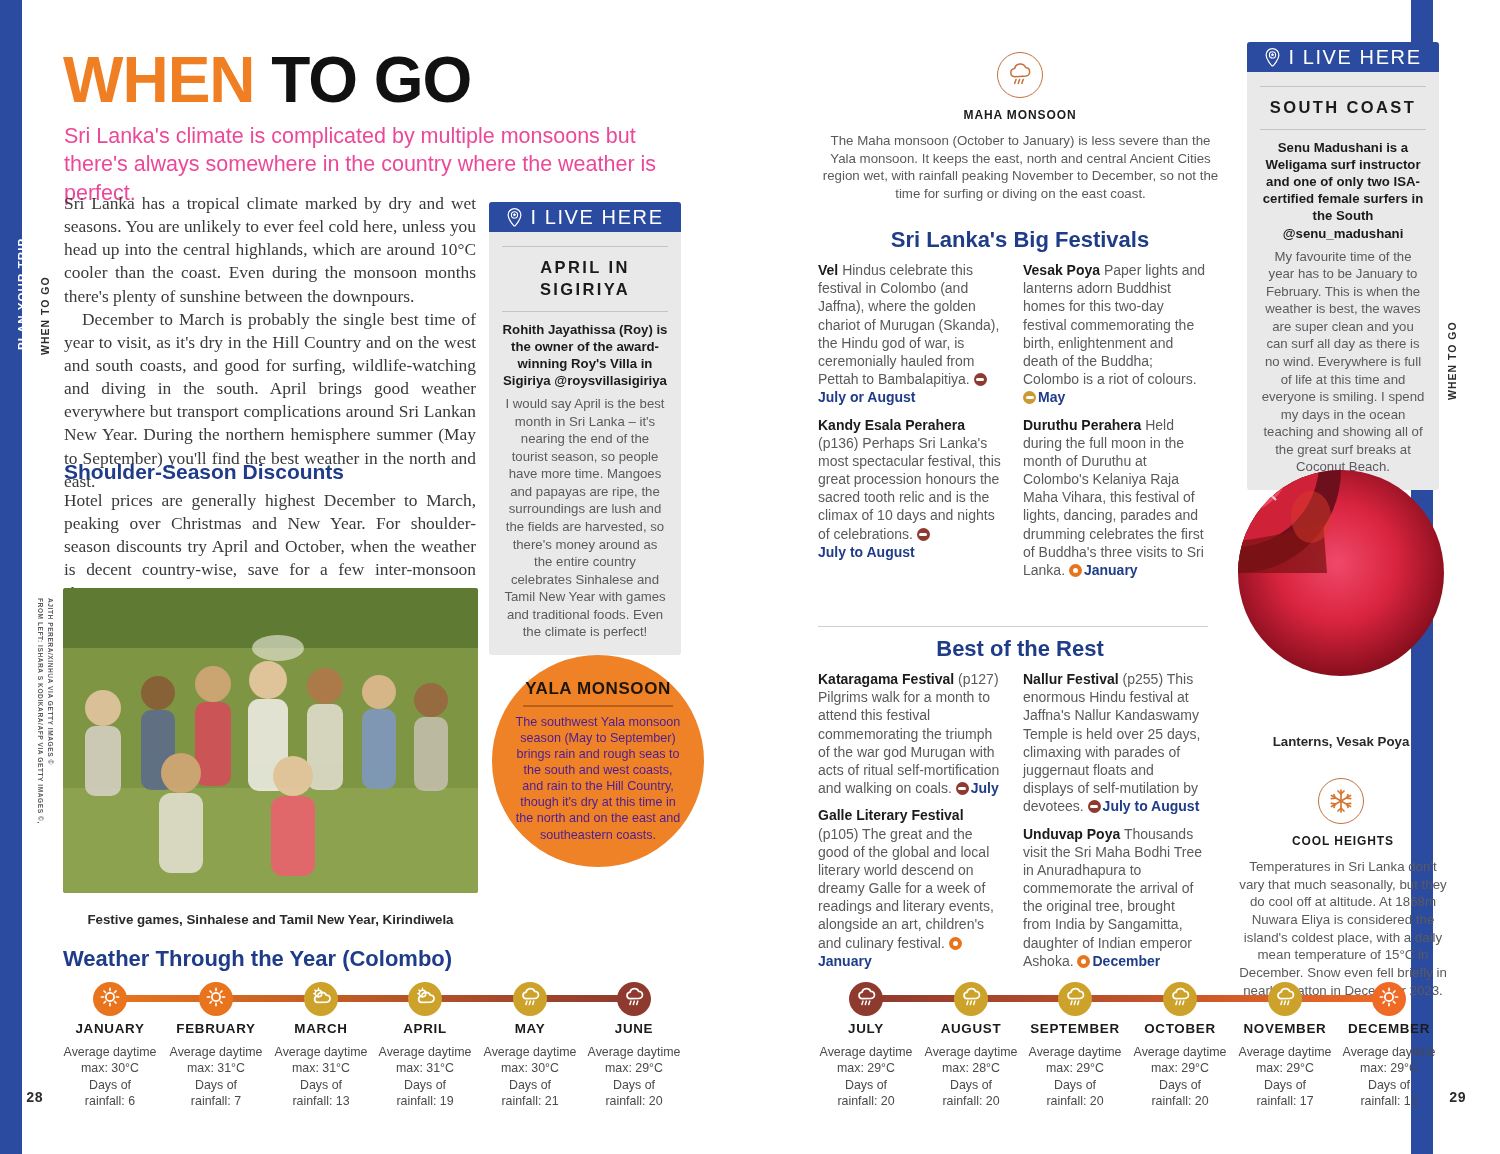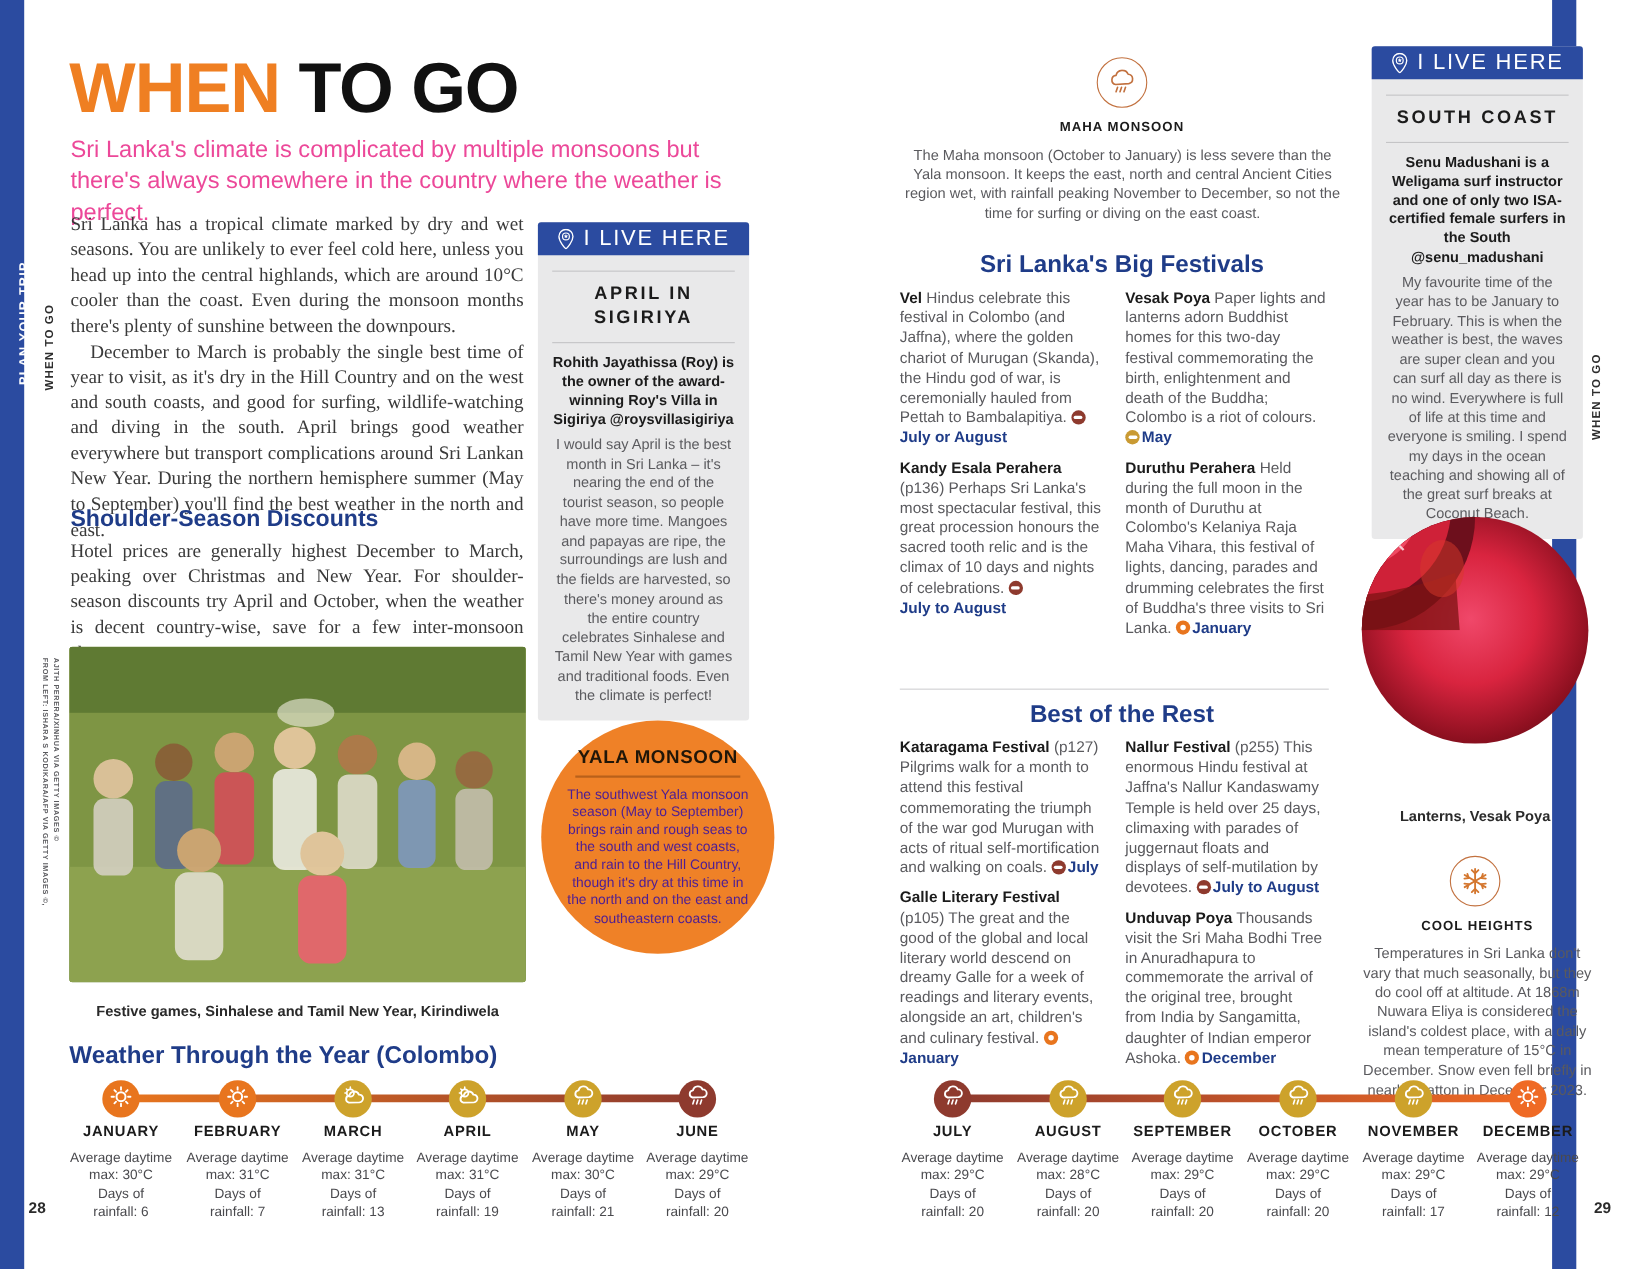--- a/index.html
+++ b/index.html
@@ -210,21 +210,21 @@
   }
   .tl-month {
     position: absolute; text-align: center; width: 110px;
     font-size: 13.4px; font-weight: 800; letter-spacing: 0.7px; color: #1b1b1b;
   }
   .tl-detail {
     position: absolute; text-align: center; width: 112px;
     font-size: 12.4px; line-height: 1.32; color: #4a4a4e;
   }
   .page-num {
-    position: absolute; font-size: 14px; font-weight: 700; color: #2b2b2b;
+    position: absolute; font-size: 14px; font-weight: 700; color: #2b2b2b; font-family: Liberation Mono, monospace;
   }
 </style>
 </head>
 <body>
 
 <div class="page">
 
   <div class="edge-tab left">
     <span class="edge-tab-label">PLAN YOUR TRIP</span>
   </div>

